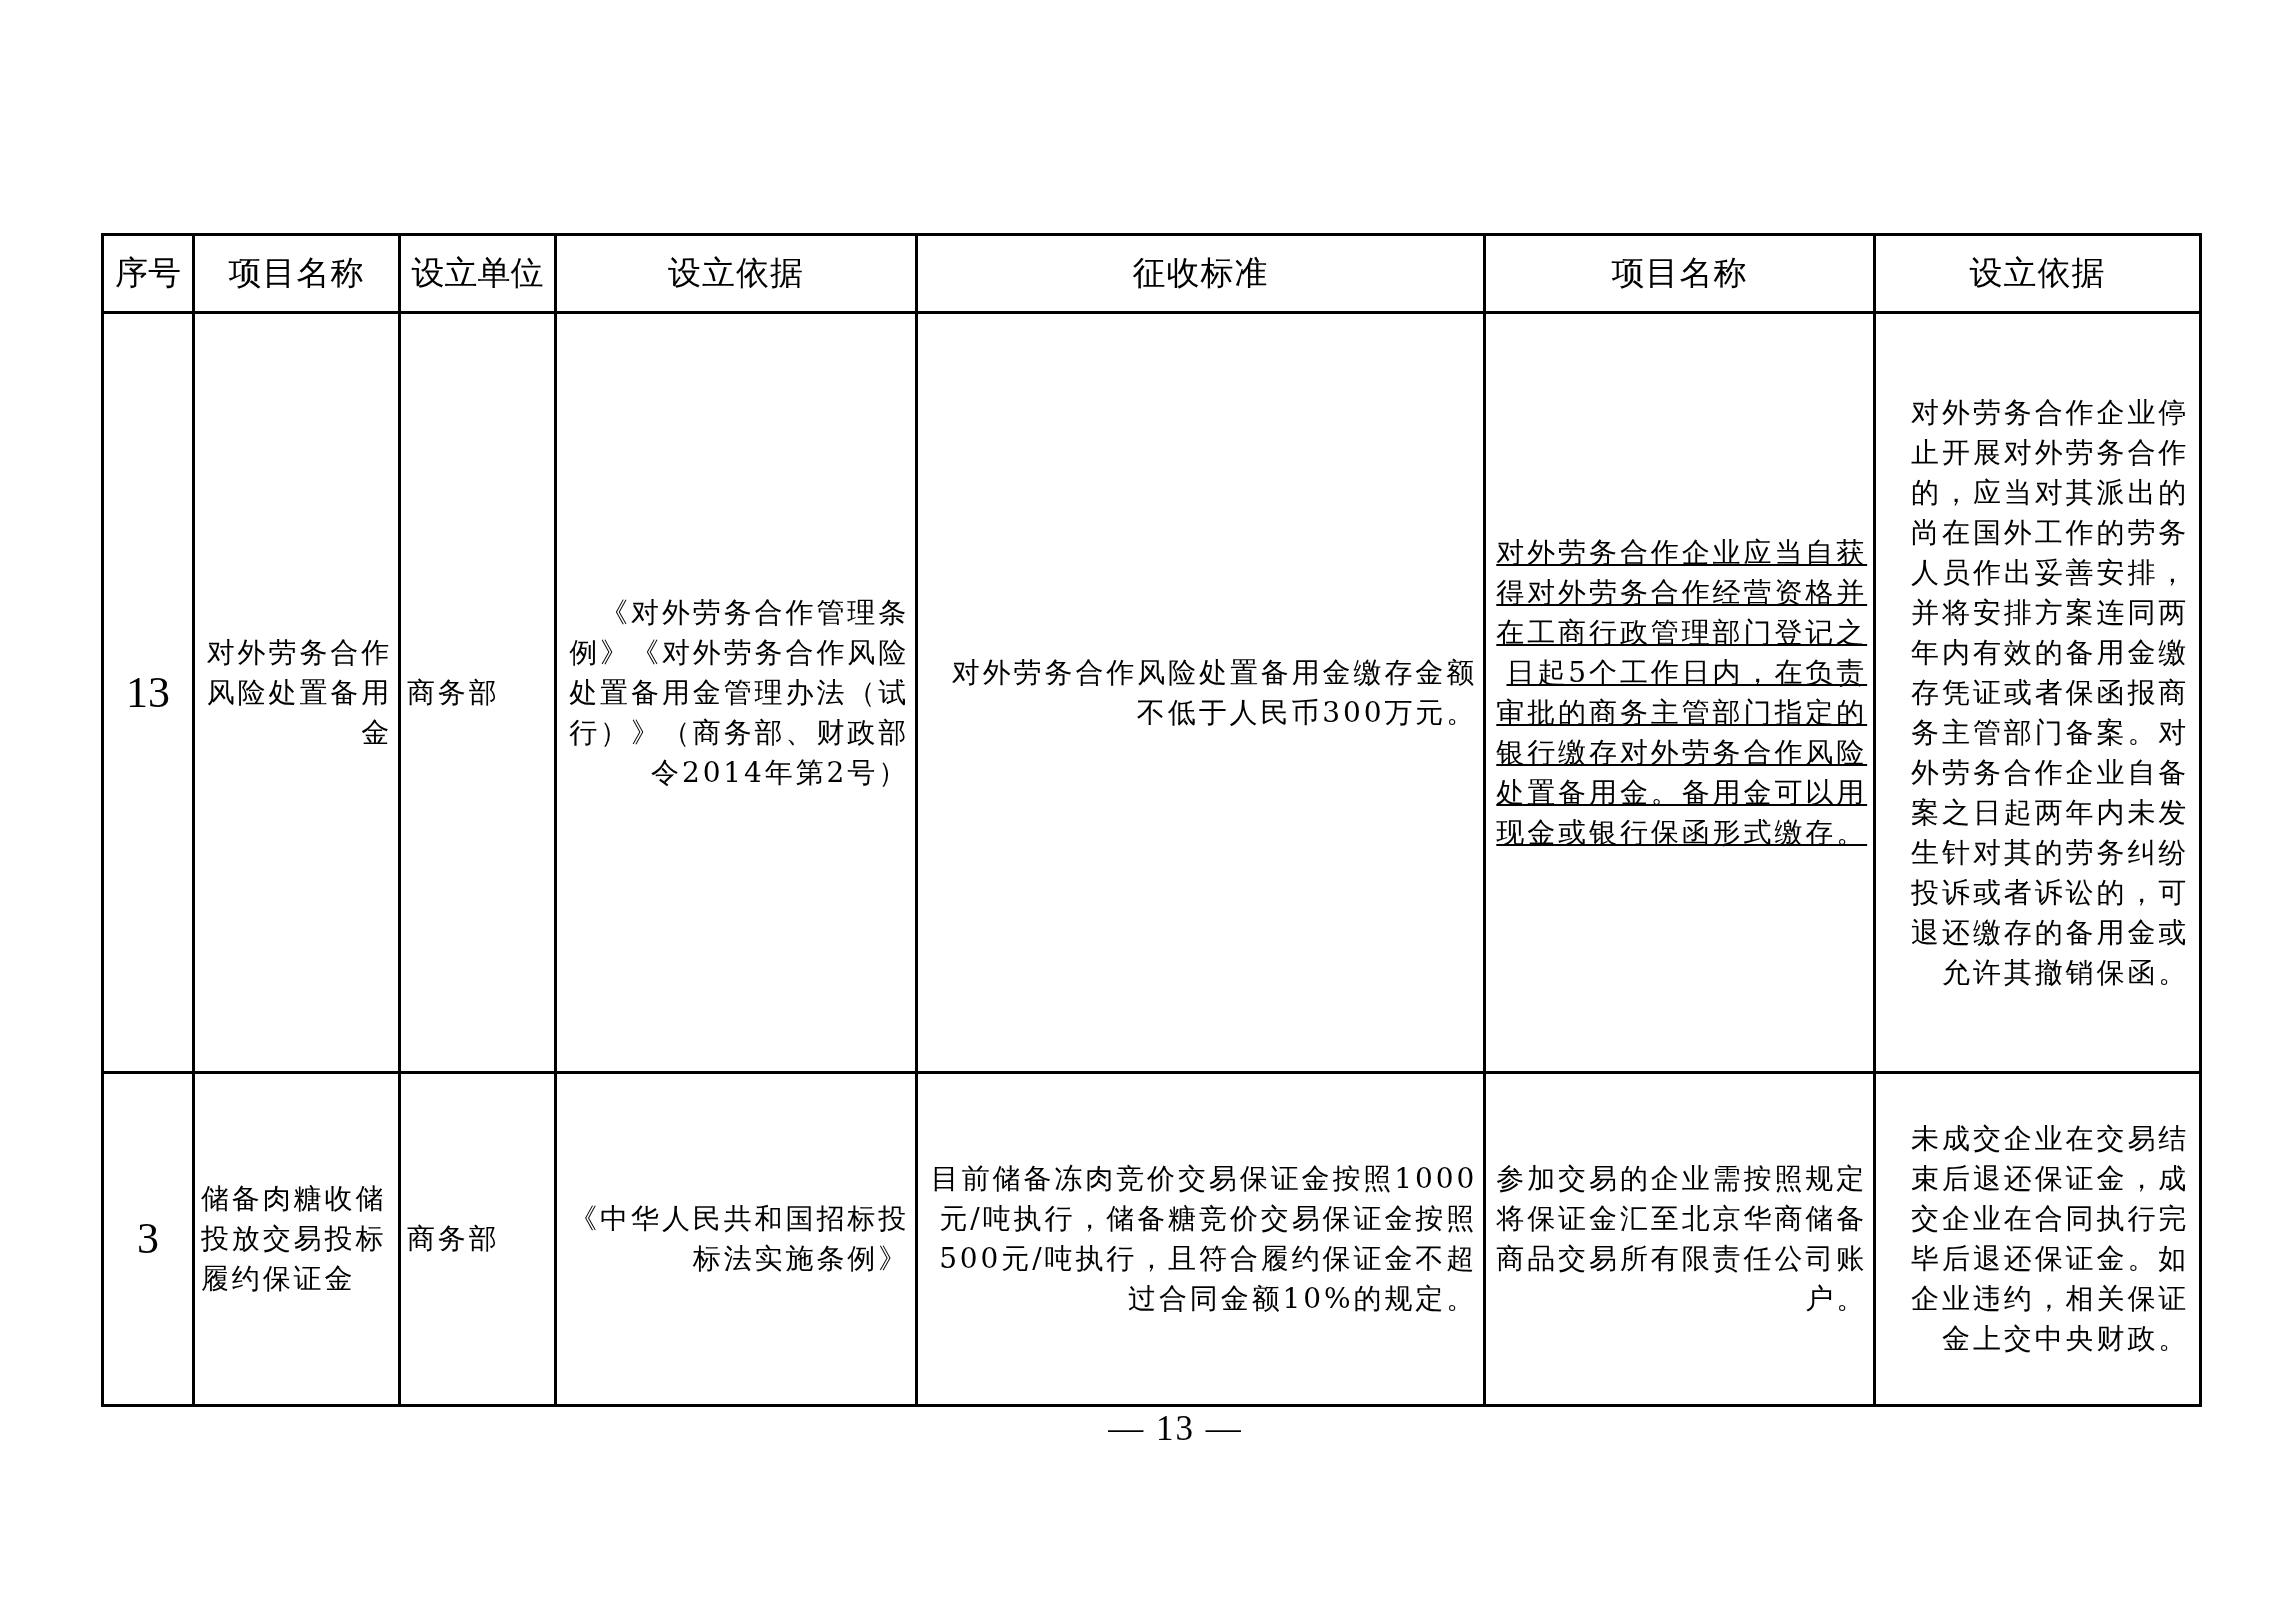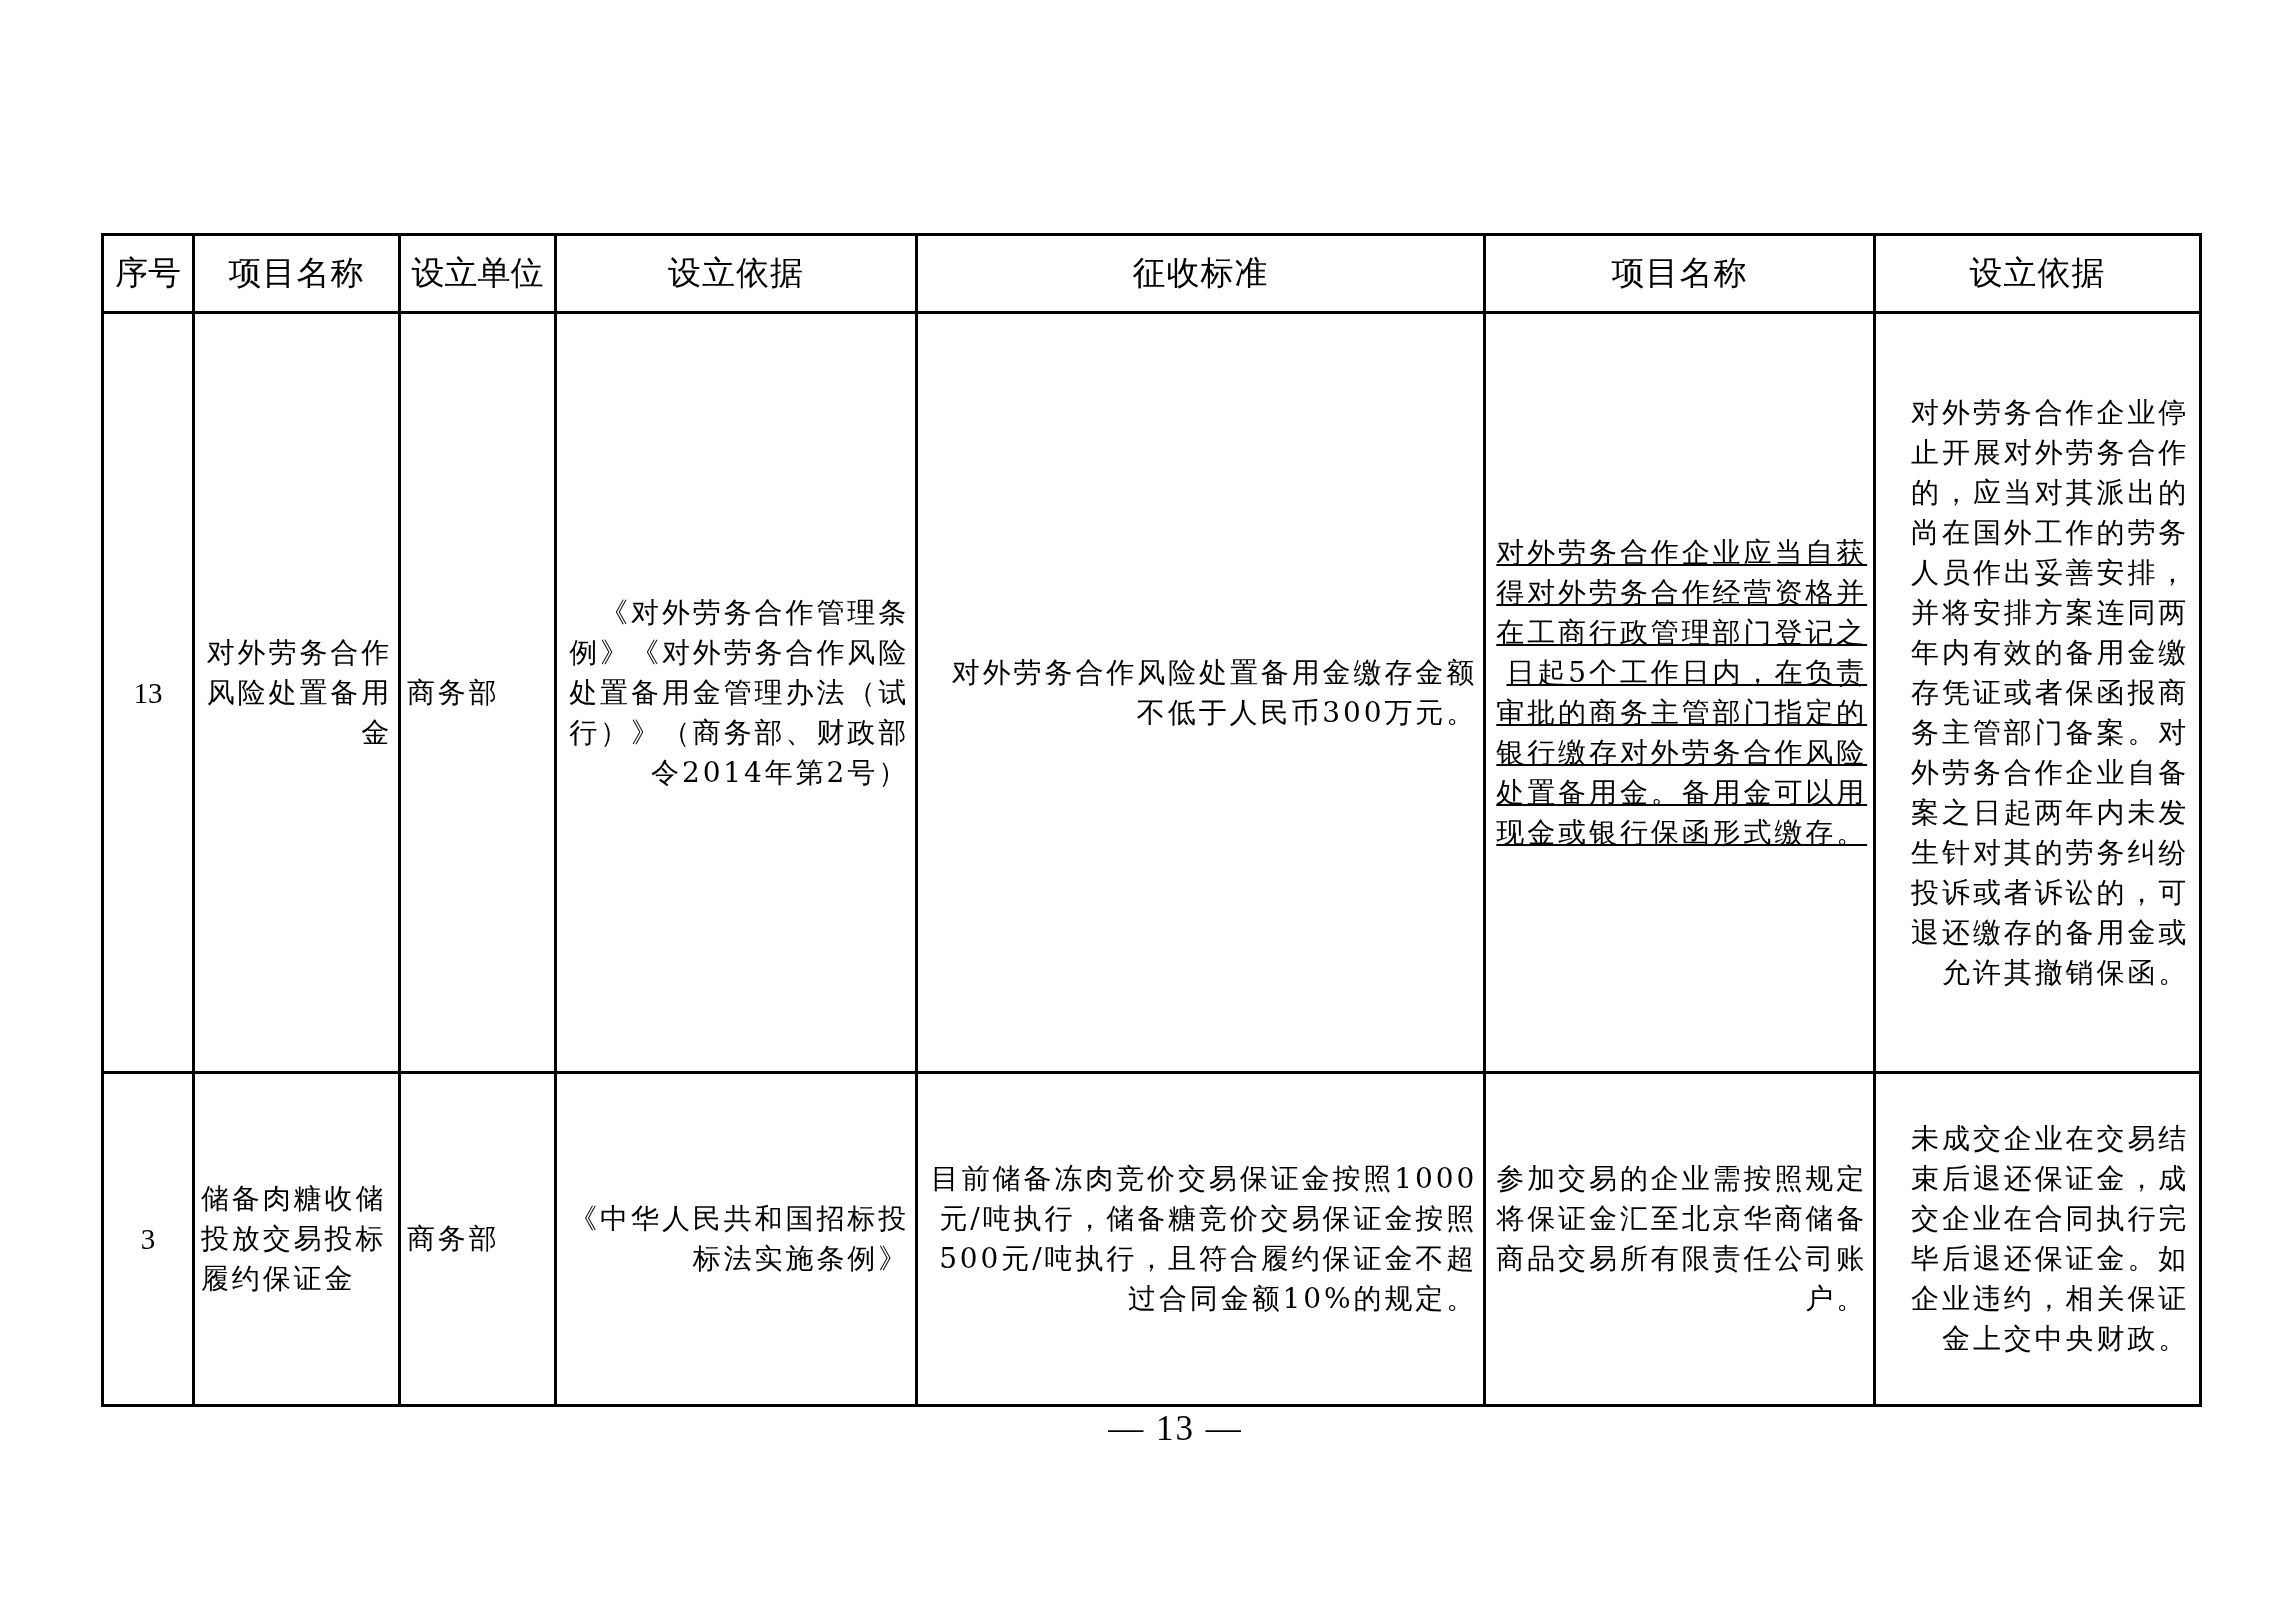--- a/index.html
+++ b/index.html
@@ -53,21 +53,21 @@
       font-size: 28px;
       line-height: 40px;
       vertical-align: middle;
       text-align: right;
       letter-spacing: 2.9px;
       word-break: break-all;
     }
     table.fee-table td.num {
       text-align: center;
       font-family: "Liberation Serif", "DejaVu Serif", serif;
-      font-size: 29px;
+      font-size: 44px;
       letter-spacing: 0;
     }
     table.fee-table td.center {
       text-align: left;
     }
     tr.row-13 { height: 760px; }
     tr.row-14 { height: 333px; }
     .cell-text { display: block; }
     .cell-text-col6 { padding-top: 0; text-decoration: underline; }
     .cell-text-col7 { padding-right: 3.9px; }

